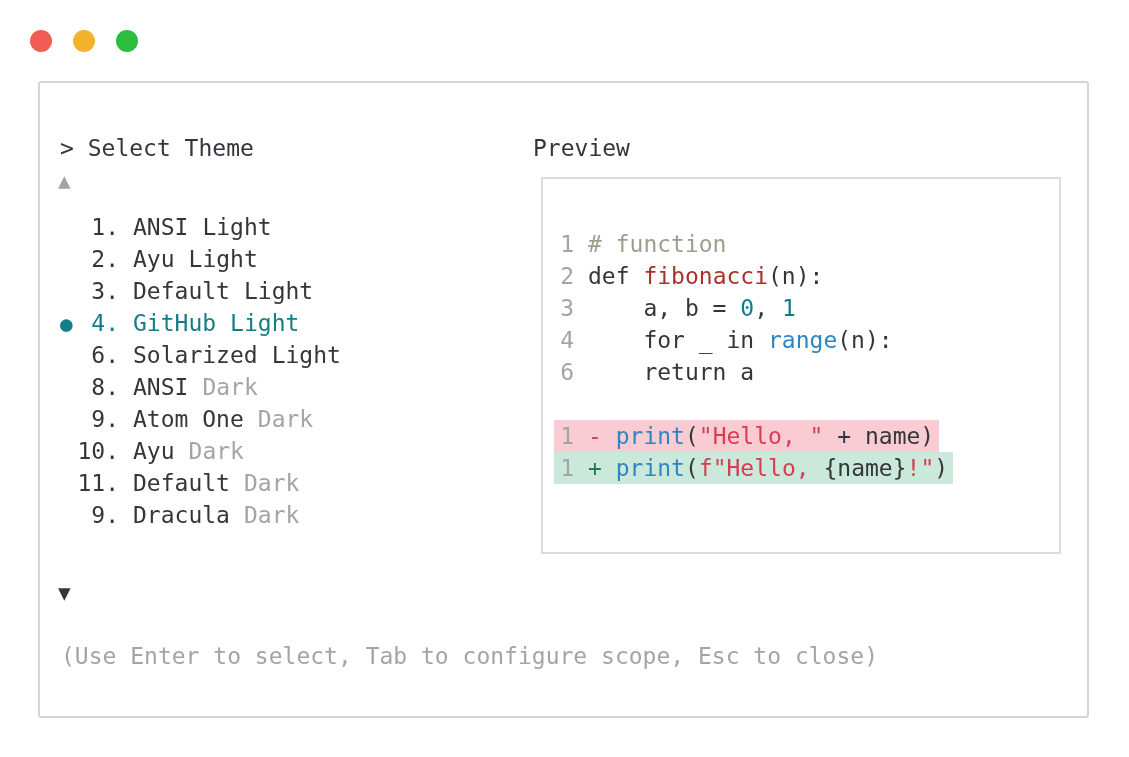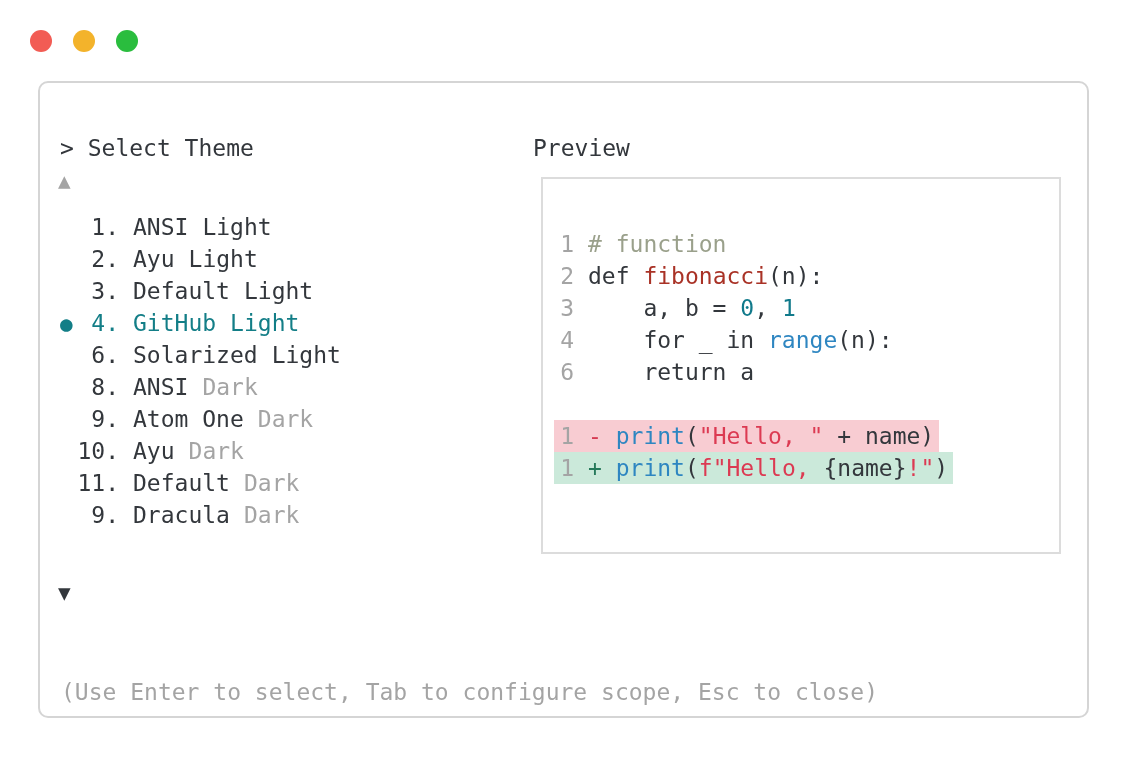--- a/index.html
+++ b/index.html
@@ -8,37 +8,37 @@
     font-family:"DejaVu Sans Mono","Liberation Mono",monospace;
     font-size:23px;color:var(--text,#33373c);
   }
   
   .window-controls{position:absolute;left:30px;top:30px;display:flex;gap:21px;}
   .dot{width:22px;height:22px;border-radius:50%;border:none;padding:0;cursor:default;}
   
   .panel{
     position:absolute;left:38px;top:81px;width:1051px;height:637px;
     box-sizing:border-box;border:2px solid var(--panel-border,#d5d5d5);
-    border-radius:10px;background:#fff;
+    border-radius:3px;background:#fff;
   }
   .prompt{position:absolute;left:20px;top:49px;height:32px;line-height:32px;white-space:pre;}
   .preview-label{position:absolute;left:493px;top:49px;height:32px;line-height:32px;}
   .scroll-ind{position:absolute;left:18px;height:32px;line-height:32px;font-size:21px;}
   .scroll-up{top:82px;color:var(--muted,#a4a4a4);}
   .scroll-down{top:494px;color:var(--text,#33373c);}
   
   .theme-list{position:absolute;left:20px;top:128px;}
   .trow{height:32px;line-height:32px;white-space:pre;color:var(--text,#33373c);}
   .trow.selected{color:var(--selection-teal,#137e87);}
   .slot{display:inline-block;width:17px;color:var(--selection-teal,#137e87);font-size:21px;}
   .idx{display:inline-block;width:42px;text-align:right;margin-right:14px;}
   .tvar{margin-left:14px;}
   .tvar.muted{color:var(--muted,#a4a4a4);}
   
-  .footer{position:absolute;left:21px;top:557px;height:32px;line-height:32px;color:var(--muted,#a4a4a4);white-space:pre;margin-top:36px;}
+  .footer{position:absolute;left:21px;top:557px;height:32px;line-height:32px;color:var(--muted,#a4a4a4);white-space:pre;}
   
   .preview-box{
     position:absolute;left:501px;top:94px;width:520px;height:377px;
     box-sizing:border-box;border:2px solid var(--preview-border,#dcdcdc);background:#fff;
   }
   .preview-code{padding:49px 16px 0 17px;}
   .cl{height:32px;line-height:32px;white-space:pre;}
   .ln{display:inline-block;width:14px;text-align:right;margin-right:14px;color:var(--muted,#a4a4a4);}
   .dhl{display:inline-block;margin-left:-6px;padding:0 5px 0 6px;}
   .dhl.deletion{background:var(--diff-del-bg,#f8ccd2);}

